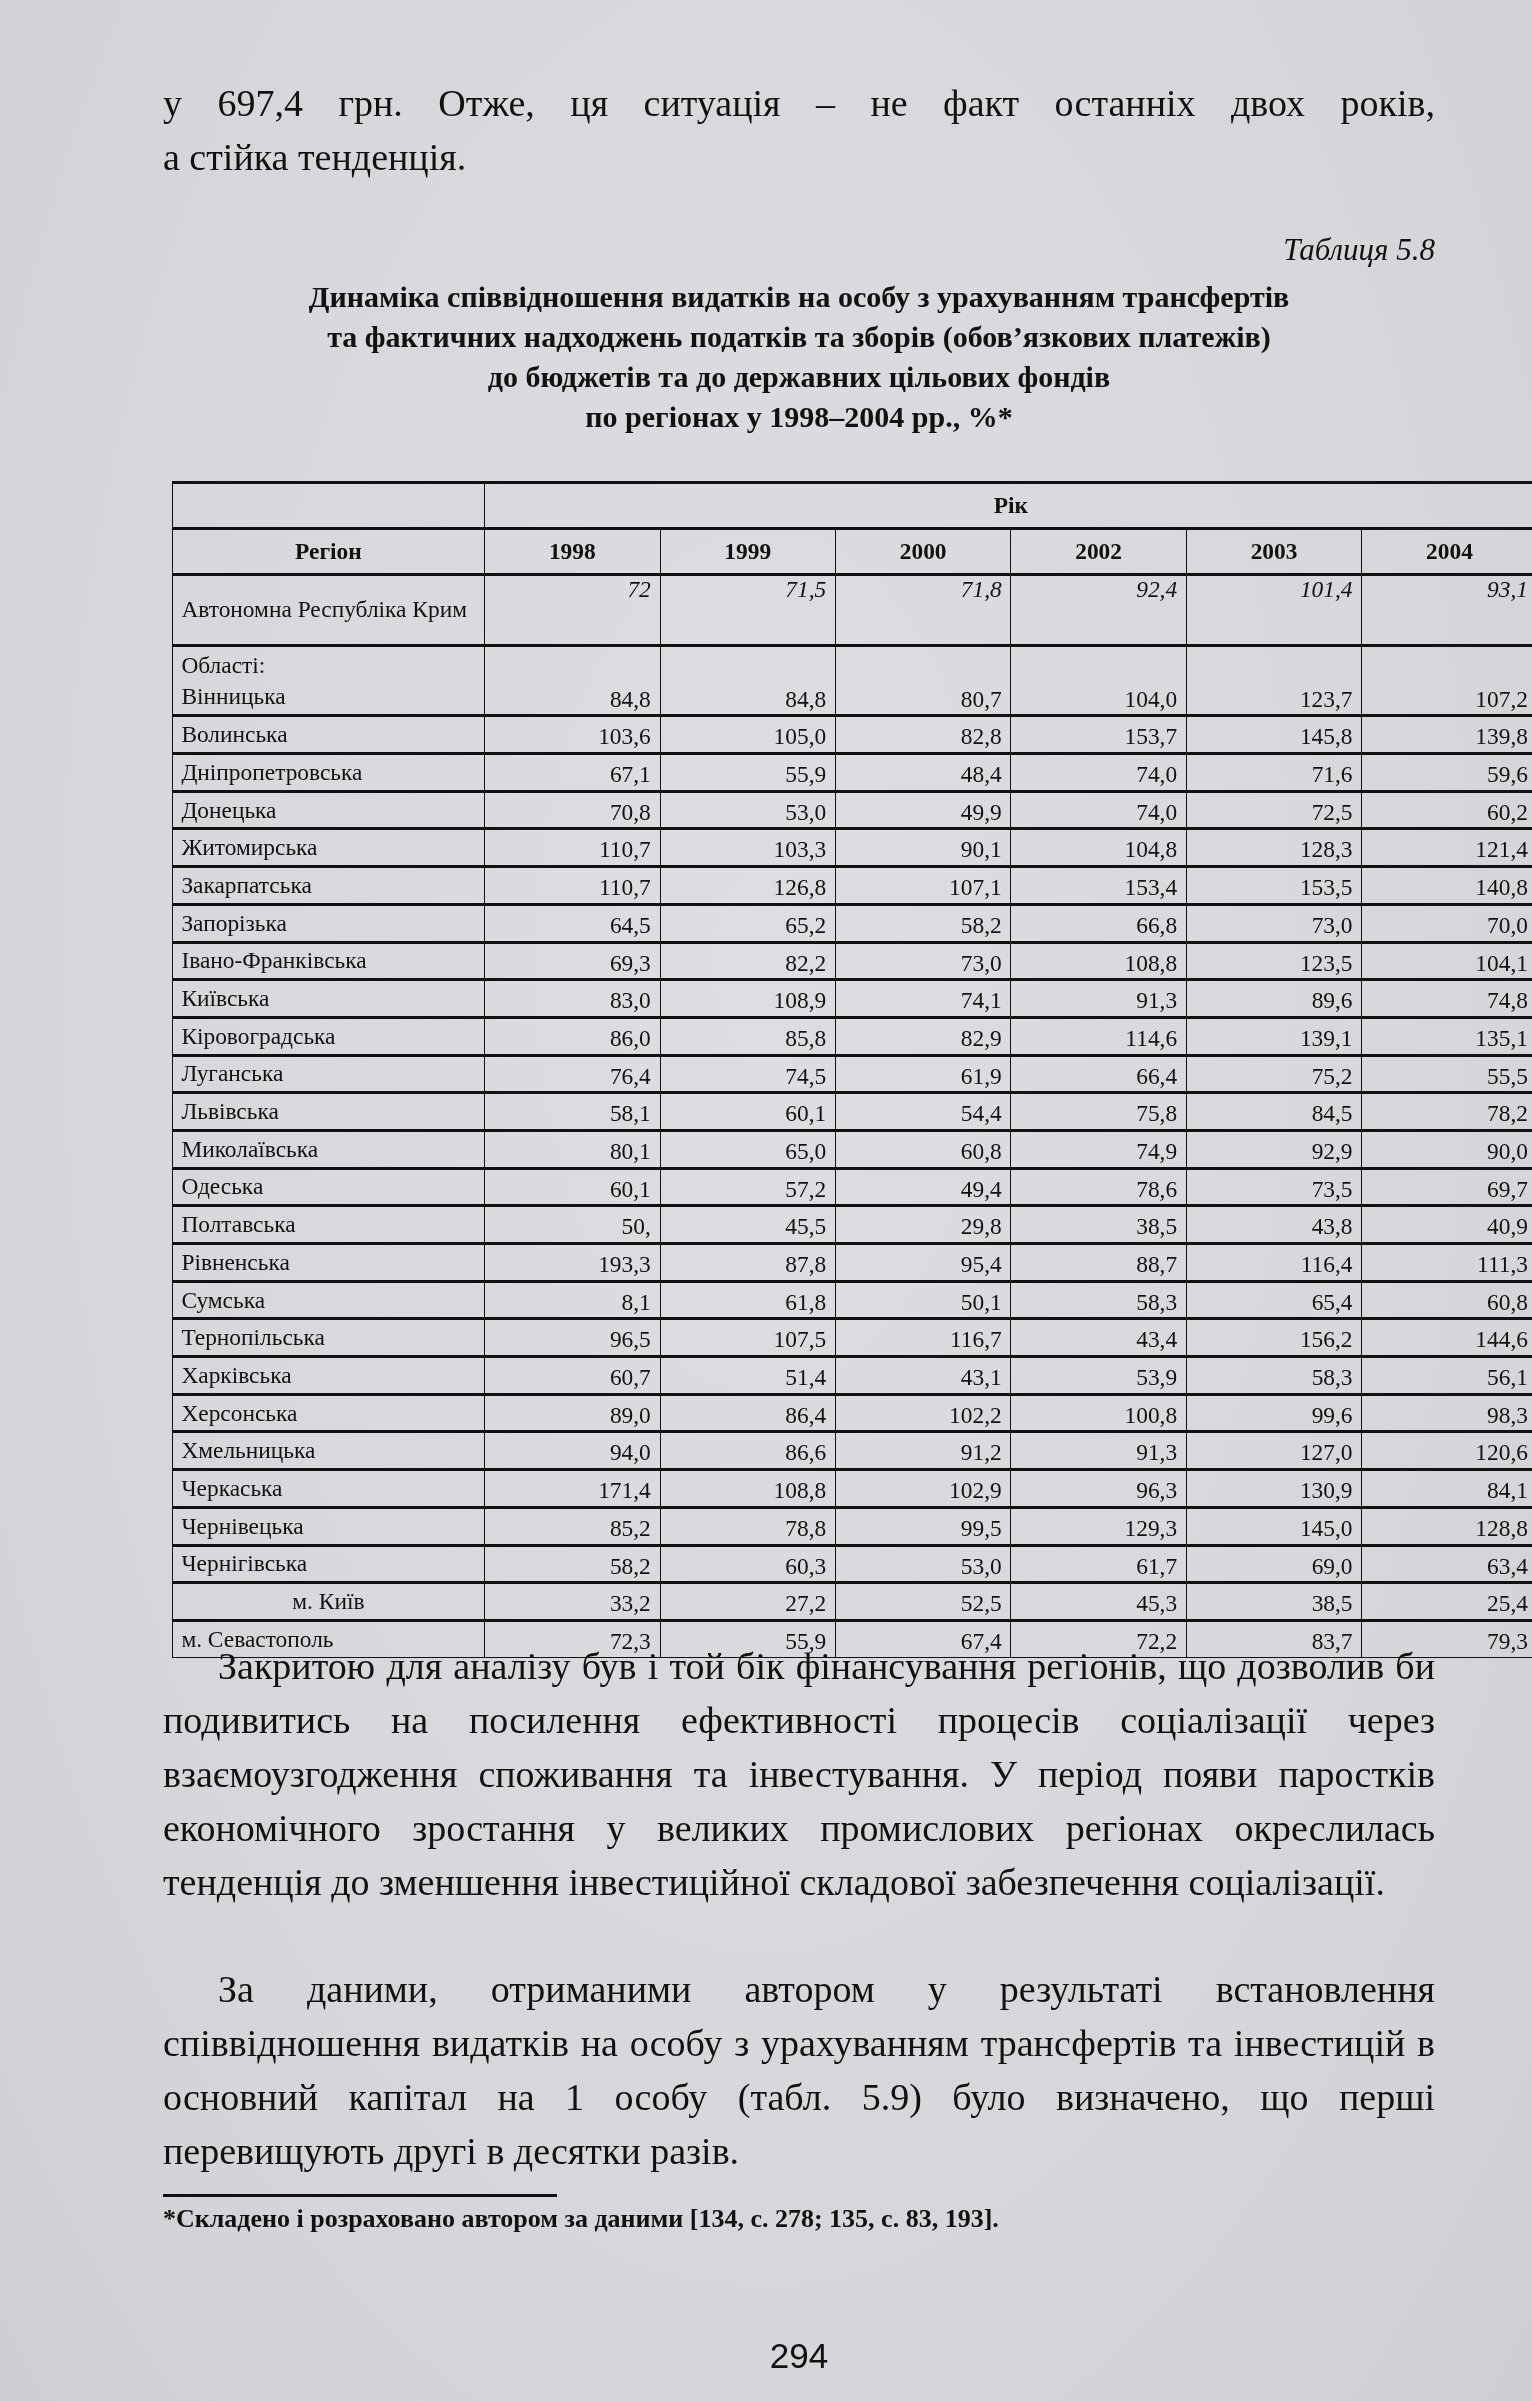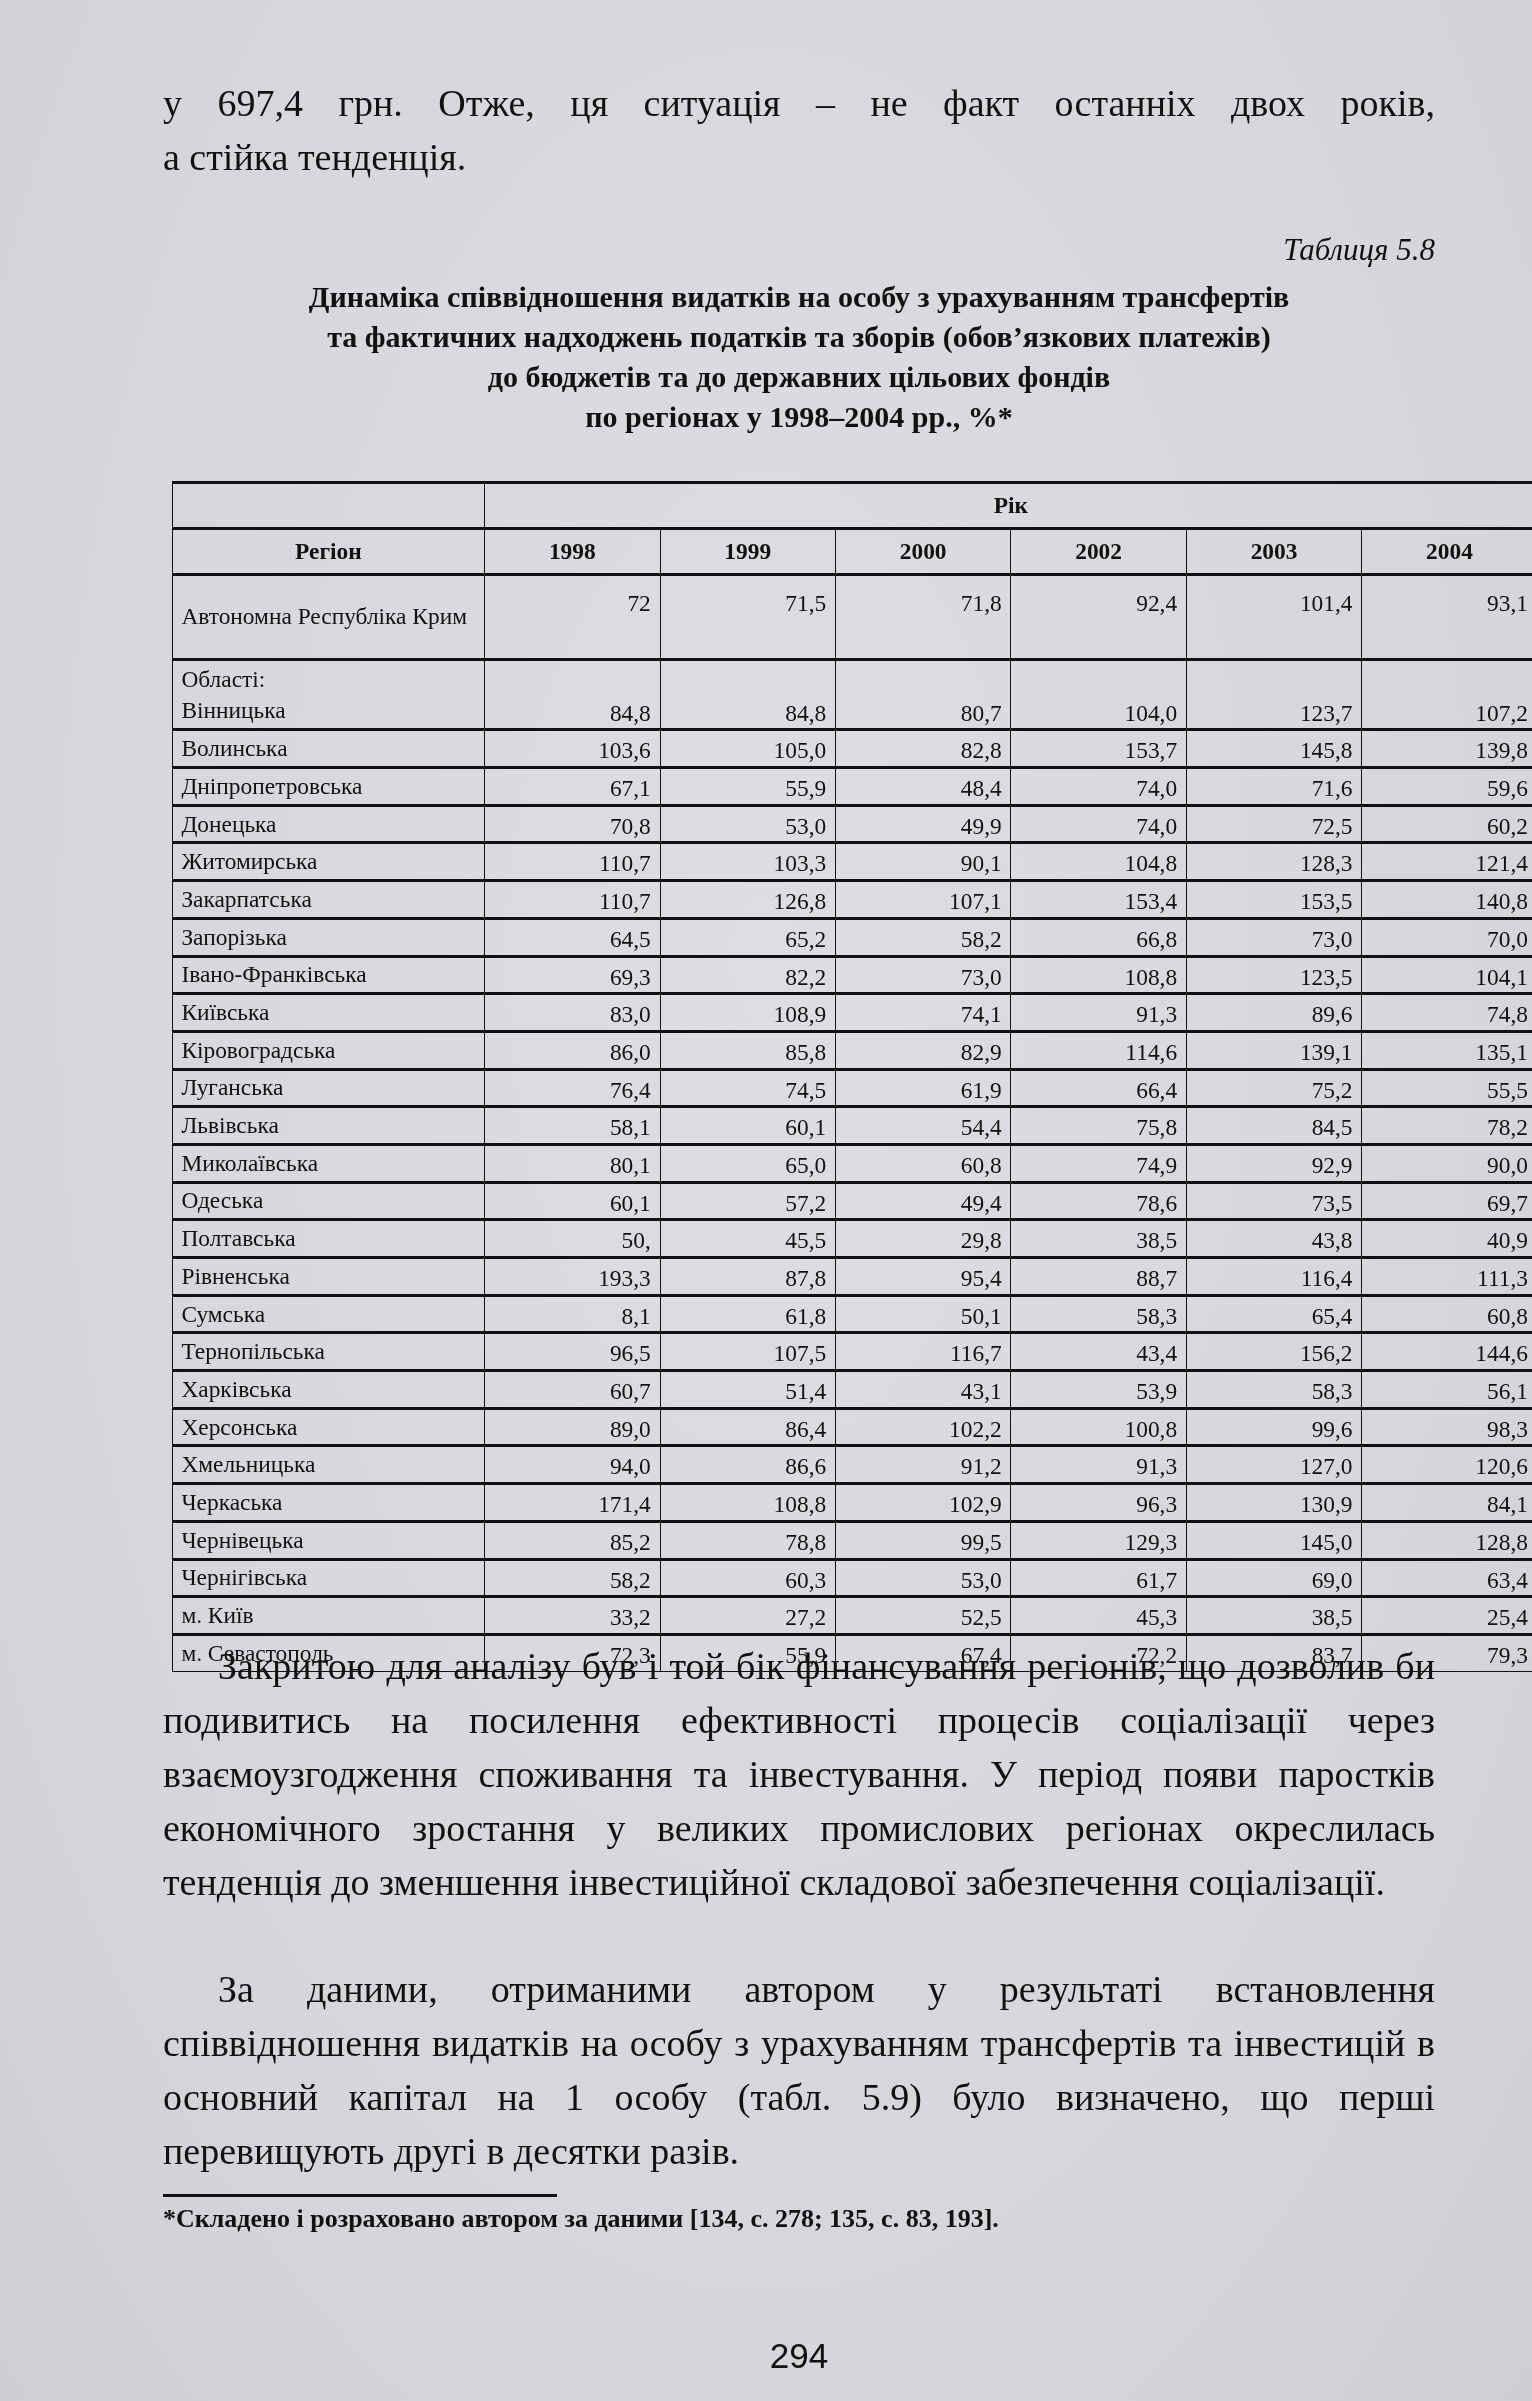--- a/index.html
+++ b/index.html
@@ -79,21 +79,21 @@
       text-align: right;
       vertical-align: bottom;
       padding-bottom: 1.7px;
     }
     table.data td.region {
       text-align: left;
       line-height: 31px;
     }
     table.data tr.row td { height: 33px; }
     table.data tr.tall td { height: 66px; }
-    table.data td.num.top { vertical-align: top; padding-top: 14px; }
+    table.data td.num.top { vertical-align: top; padding-top: 0; font-style: italic; }
     .para {
       position: absolute;
       left: 0;
       width: 1272px;
     }
     .para p {
       margin: 0;
       font-size: 38px;
       line-height: 54px;
       text-align: justify;
@@ -382,21 +382,21 @@
         <tr class="row">
           <td class="region" style="white-space: pre-line;">Чернігівська</td>
           <td class="num">58,2</td>
           <td class="num">60,3</td>
           <td class="num">53,0</td>
           <td class="num">61,7</td>
           <td class="num">69,0</td>
           <td class="num">63,4</td>
         </tr>
         <tr class="row">
-          <td class="region" style="white-space: pre-line;">м. Київ</td>
+          <td class="region" style="white-space: pre-line; text-align: center;">м. Київ</td>
           <td class="num">33,2</td>
           <td class="num">27,2</td>
           <td class="num">52,5</td>
           <td class="num">45,3</td>
           <td class="num">38,5</td>
           <td class="num">25,4</td>
         </tr>
         <tr class="row">
           <td class="region" style="white-space: pre-line;">м. Севастополь</td>
           <td class="num">72,3</td>

